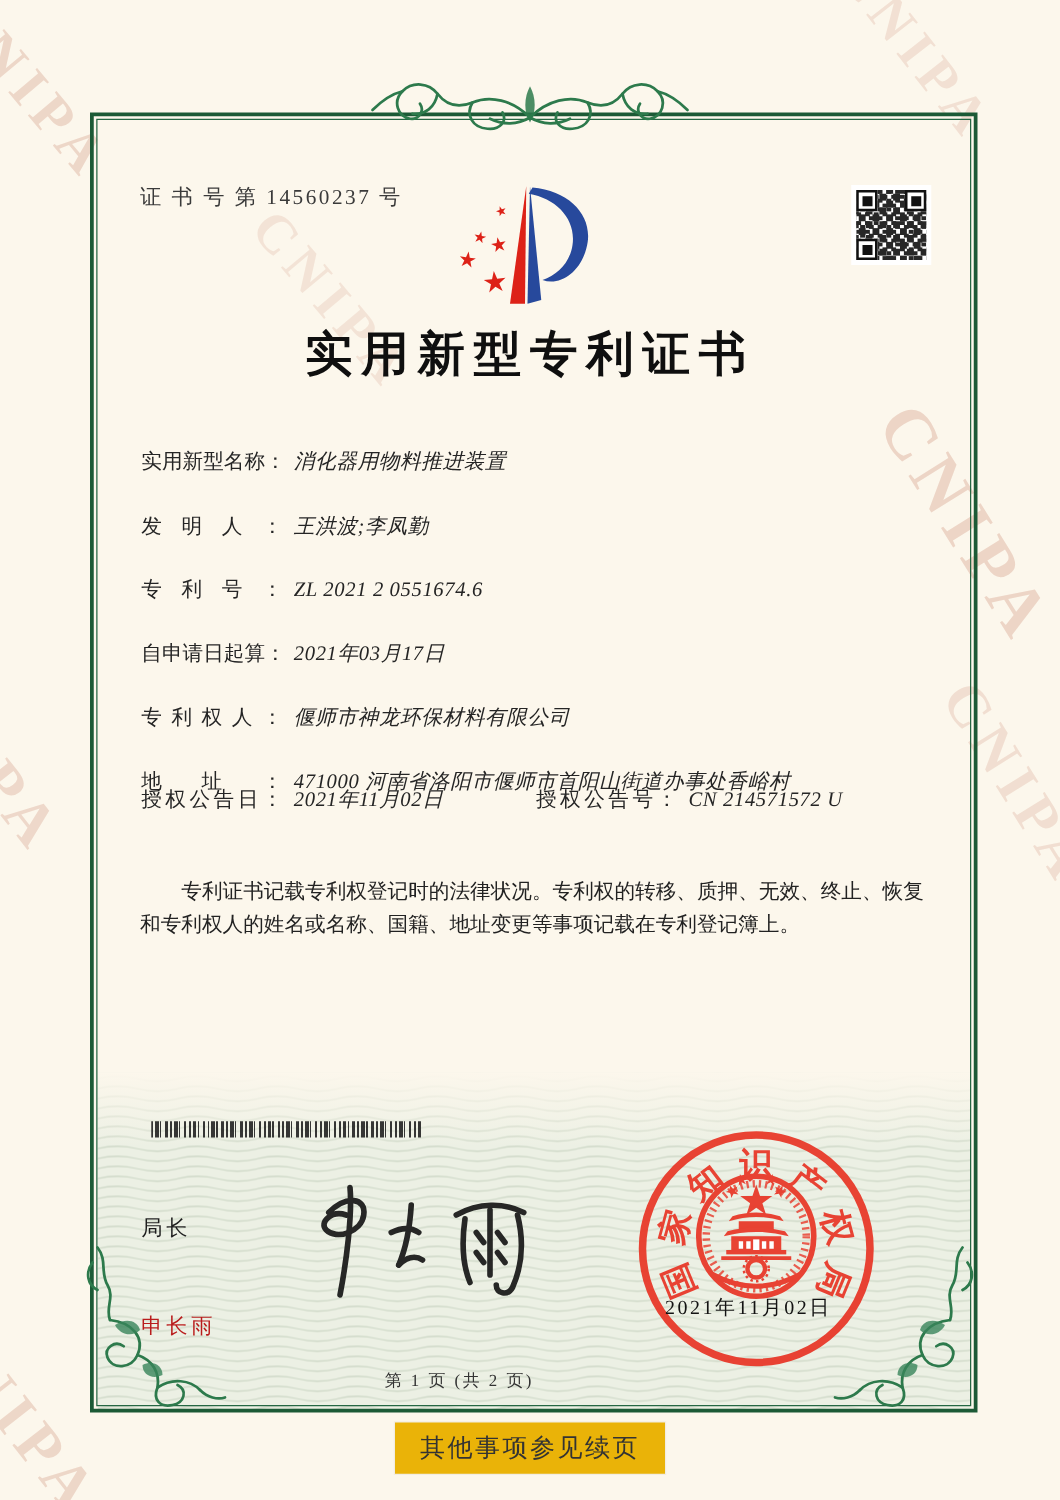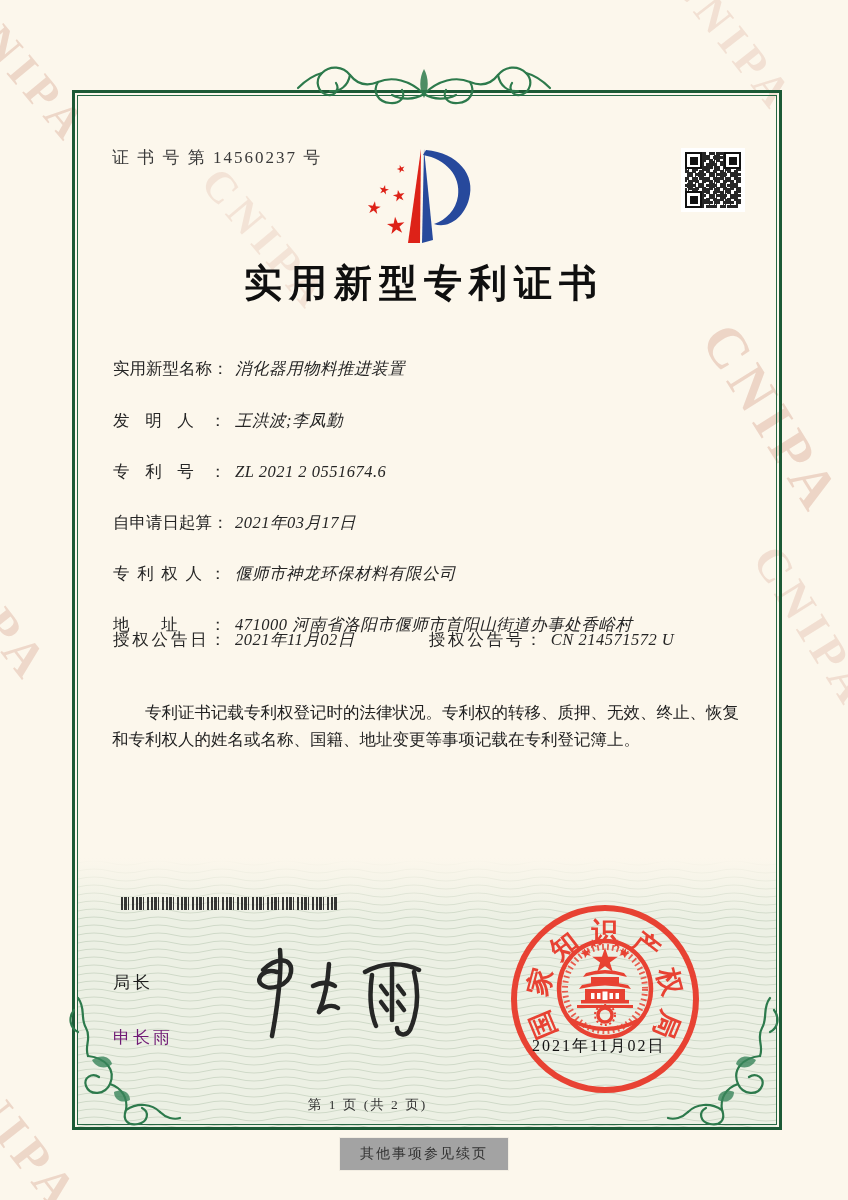--- a/index.html
+++ b/index.html
@@ -61,31 +61,31 @@
   .paras p { margin:0; text-indent:2em; }
 
   
   .barcode { position:absolute; left:121px; top:897px; width:216px; height:13px; z-index:5; opacity:.88;
       background:repeating-linear-gradient(90deg,
         #1c1c1c 0 1.5px, transparent 1.5px 3px,
         #1c1c1c 3px 6px, transparent 6px 7px,
         #1c1c1c 7px 8px, transparent 8px 11px,
         #1c1c1c 11px 13px, transparent 13px 15px); }
   .officer-title { position:absolute; left:113px; top:971px; font-size:17px; letter-spacing:3px; color:#1e1e1e; z-index:5; }
-  .officer-name  { position:absolute; left:113px; top:1026px; font-size:17px; letter-spacing:3px; color:#701a75; z-index:5; }
+  .officer-name  { position:absolute; left:113px; top:1049px; font-size:17px; letter-spacing:3px; color:#b91c1c; z-index:5; }
   .signature { position:absolute; left:225px; top:942px; z-index:5; }
 
   .seal { position:absolute; left:505px; top:899px; z-index:6; }
   .seal-date { position:absolute; left:532px; top:1036px; font-size:16px; letter-spacing:2px;
                color:#131313; z-index:7; }
 
   .pagenum { position:absolute; left:72px; width:591px; top:1096px; text-align:center;
              font-size:13.5px; letter-spacing:2px; color:#333; z-index:5; }
   .note { position:absolute; left:50%; top:1138px; transform:translateX(-50%);
-          background:#a3a3a3; padding:7px 20px; font-size:14px; letter-spacing:2px;
+          background:#eab308; padding:7px 20px; font-size:20px; letter-spacing:2px;
           color:#333; z-index:5; box-shadow:0 0 0 1px rgba(0,0,0,.04); }
 </style>
 </head>
 <body>
 
 <div class="page">
 
   
   <svg width="0" height="0" aria-hidden="true">
     <defs>

